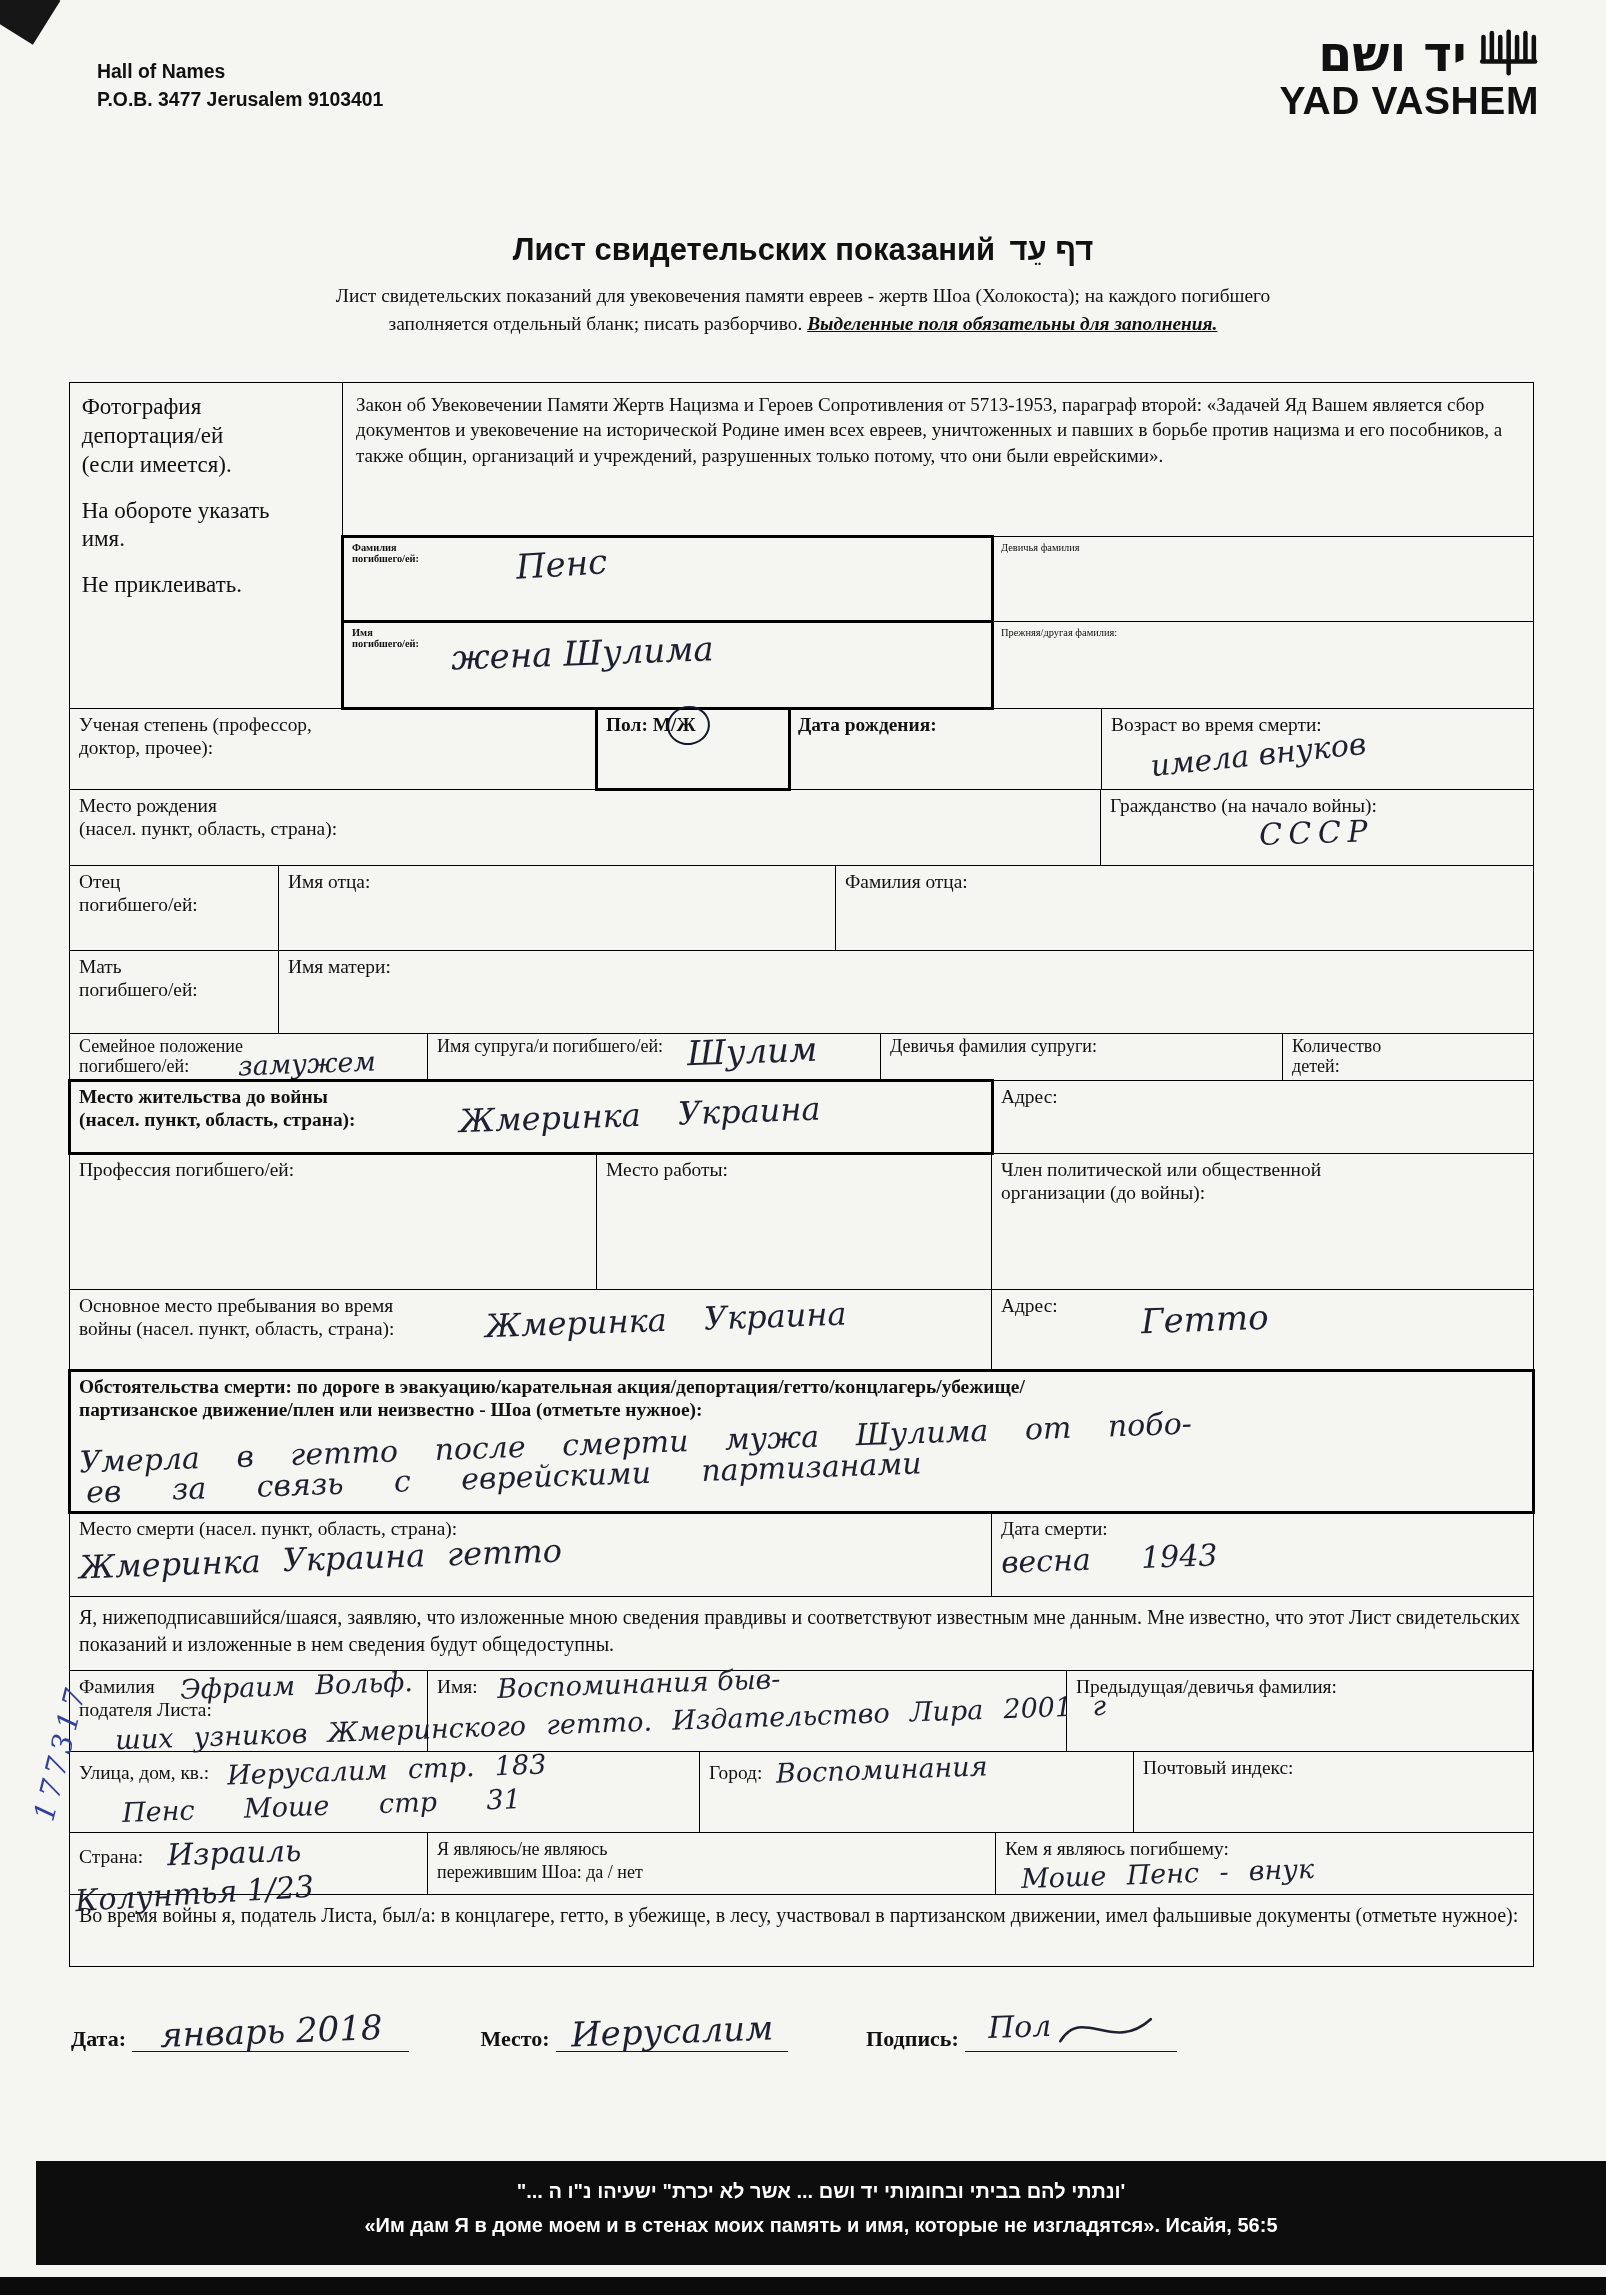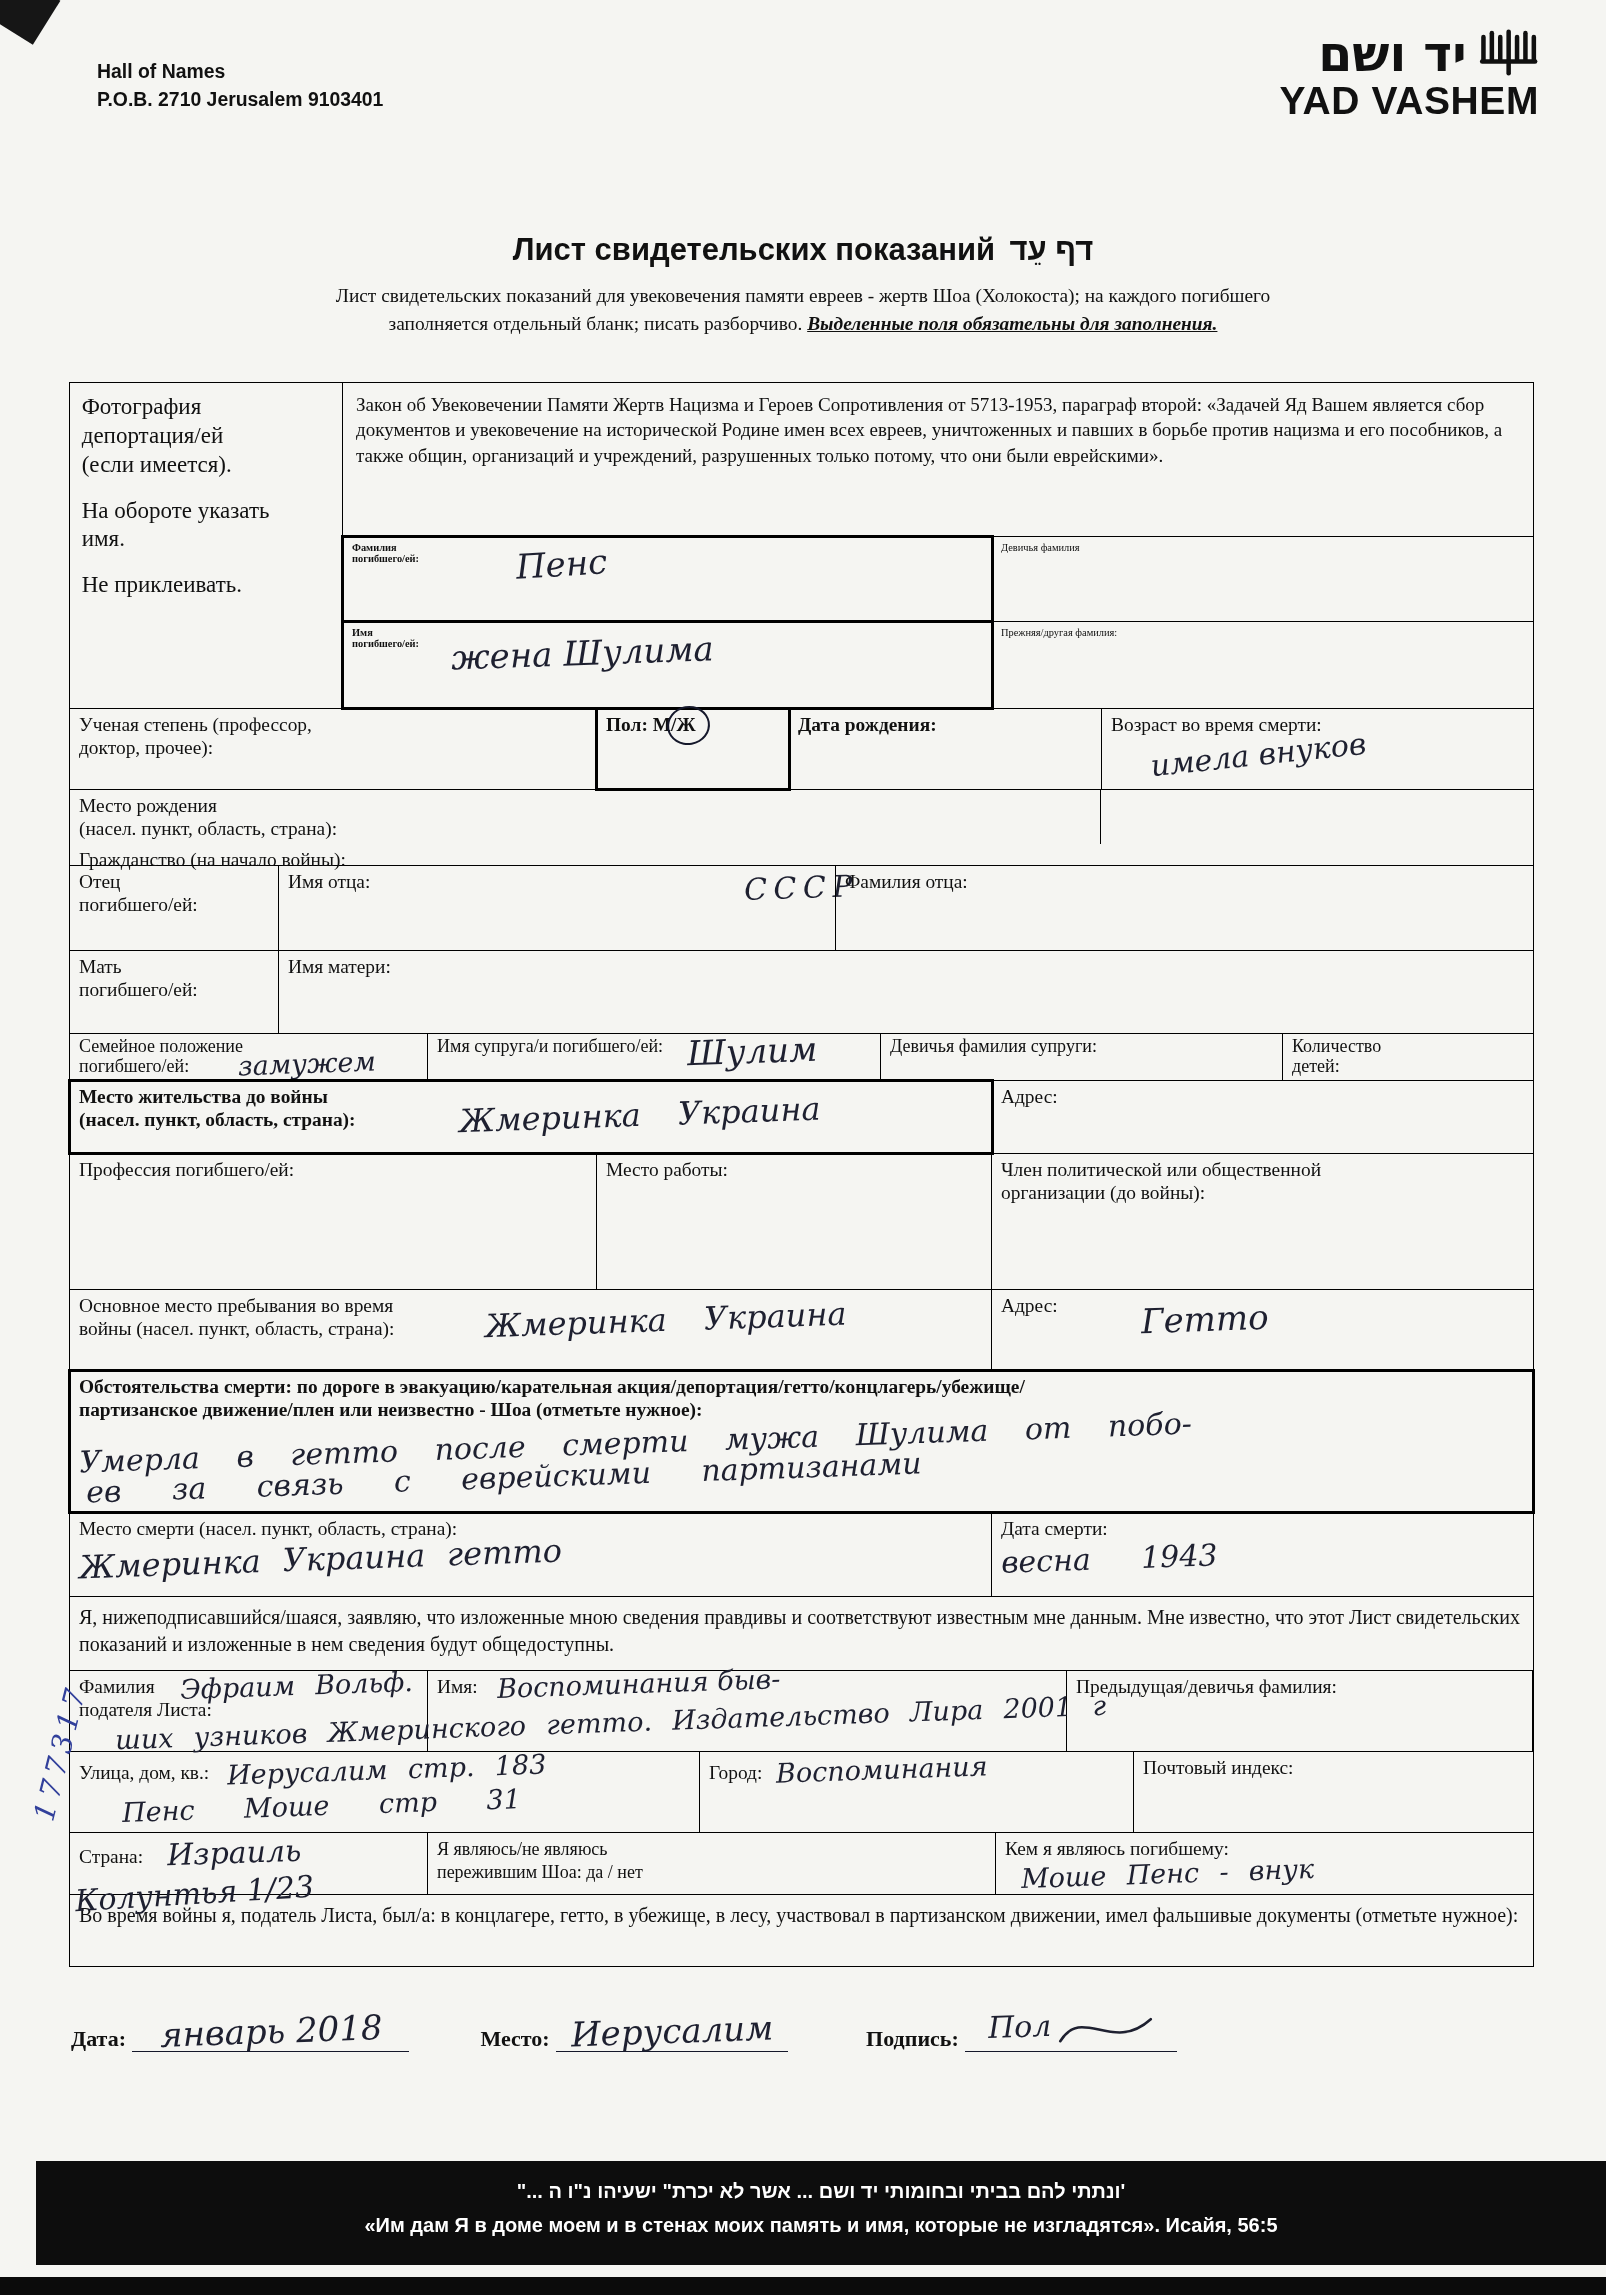--- a/index.html
+++ b/index.html
@@ -49,21 +49,21 @@
   .hw42{font-size:27px;} .hw46{font-size:30px;} .hw50{font-size:32px;} .hw52{font-size:34px;}
   .ws1{word-spacing:11.7px;} .ws2{word-spacing:27px;} .ws3{word-spacing:41px;}
   .sl1{transform:rotate(-2deg);} .sl2{transform:rotate(-6deg);} .sl3{transform:rotate(-3.5deg);}
   .abs{position:absolute;}
 
   
   .circle{position:relative;display:inline-block;}
   .circle::after{content:"";position:absolute;left:-9px;top:-7.1px;width:39px;height:35px;border:2.6px solid #15182b;border-radius:50%;transform:rotate(-10deg);}
 
   
-  .r-academic{height:81px;} .r-birth{height:76px;flex-direction:column;} .r-father{height:85px;} .r-mother{height:83px;}
+  .r-academic{height:81px;} .r-birth{height:76px;} .r-father{height:85px;} .r-mother{height:83px;}
   .r-family{height:47px;} .r-residence{height:73px;} .r-profession{height:136px;} .r-wartime{height:81px;}
   .r-circumstances{height:142px;} .r-death{height:84px;} .r-declaration{height:74px;} .r-submitter{height:81px;}
   .r-street{height:81px;} .r-country{height:62px;} .r-war{height:71px;}
   .r-family .fcell{font-size:18px;padding-top:1.9px;line-height:1.12;}
   .r-circumstances .fcell{width:100%;}
   .r-declaration .fcell,.r-war .fcell{width:100%;font-size:20px;line-height:1.35;padding-top:6.5px;}
 
   
   .w813{width:527px;} .w296{width:192px;} .w483{width:313px;} .w1591{width:1031px;}
   .w323{width:209px;} .w860{width:557px;} .w553{width:358px;} .w700{width:453px;}
@@ -91,21 +91,21 @@
 </style>
 </head>
 <body>
 
 <div class="sheet">
 
   <div class="artifact-tl"></div>
 
   <div class="org">
     <div>Hall of Names</div>
-    <div>P.O.B. 2710 Jerusalem 9103401</div>
+    <div>P.O.B. 3477 Jerusalem 9103401</div>
   </div>
 
   <div class="logo">
     <div class="logo-row">
       <span class="logo-he">יד ושם</span>
       <svg class="menorah" width="62" height="47" viewBox="0 0 96 72">
         <g stroke="#101010" stroke-width="7" fill="none" stroke-linecap="round">
           <path d="M10 12 V48"></path>
             <path d="M23 6 V48"></path>
             <path d="M36 12 V48"></path>

